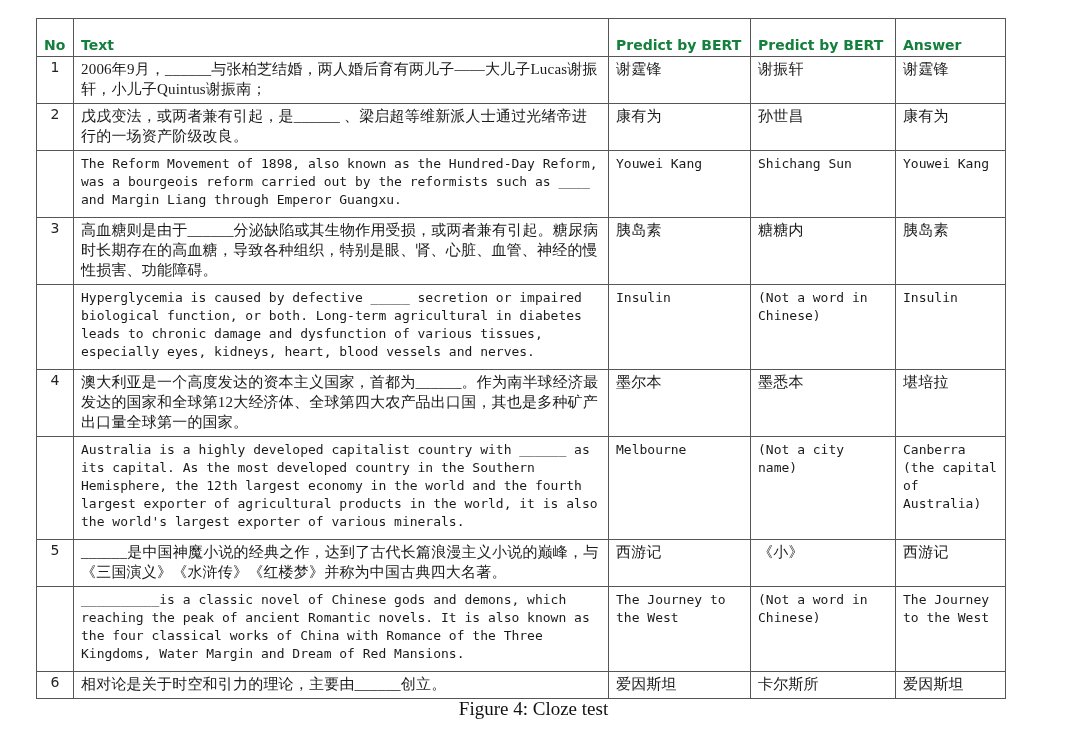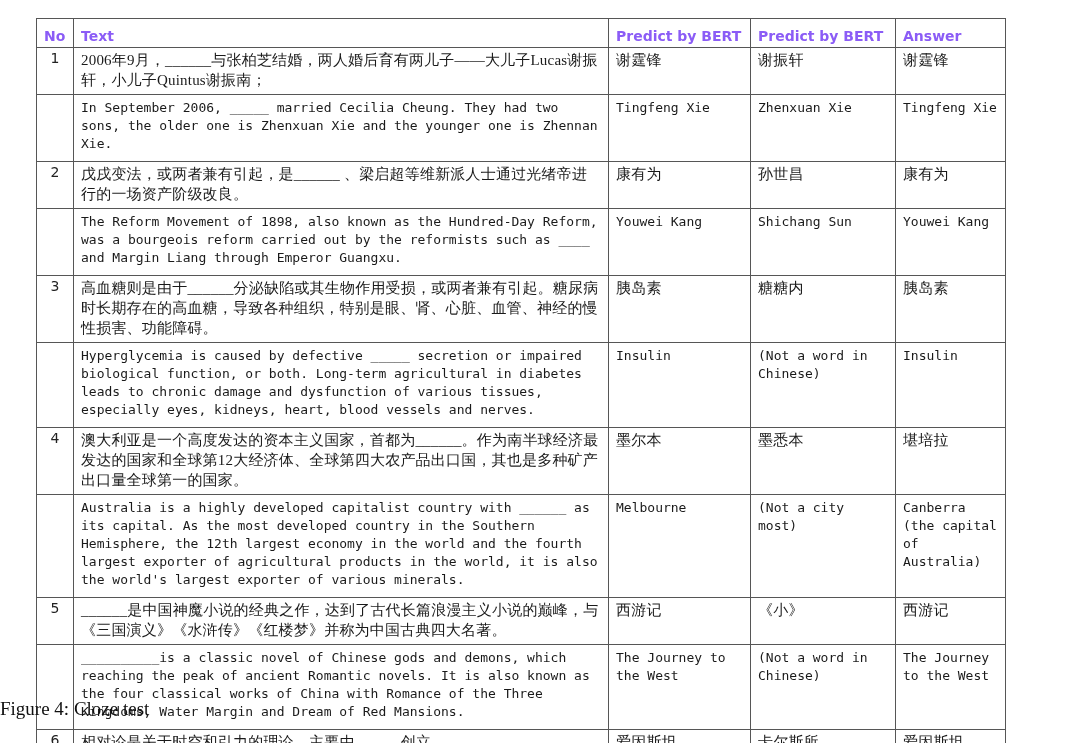--- a/index.html
+++ b/index.html
@@ -31,23 +31,23 @@
     border: 1px solid #565656;
     vertical-align: top;
     padding: 2px 7px 4px 7px;
     overflow: hidden;
   }
   table.cloze th {
     font-family: "DejaVu Sans", sans-serif;
     font-weight: bold;
     font-size: 14px;
     text-align: left;
-    padding-top: 9px;
+    padding-top: 18px;
     padding-bottom: 3px;
-    color: #8b5cf6;
+    color: #15803d;
     white-space: nowrap;
   }
   th.col-no, td.cell-no {
     text-align: center;
   }
   td.cell-no {
     font-family: "DejaVu Sans", sans-serif;
     font-size: 14px;
     color: #222222;
   }
@@ -62,21 +62,21 @@
     font-size: 13px;
     line-height: 18px;
     padding-top: 4px;
     padding-bottom: 8px;
   }
   .caption {
     position: absolute;
     left: 0;
     top: 698px;
     width: 1067px;
-    text-align: left;
+    text-align: center;
     font-family: "Liberation Serif", serif;
     font-size: 19px;
     color: #111111;
   }
 </style>
 </head>
 <body>
 
 <div class="page">
 
@@ -97,27 +97,20 @@
         <th>Answer</th>
       </tr>
     </thead>
     <tbody>
       <tr class="zh">
         <td class="cell-no">1</td>
         <td class="cell-text">2006年9月，______与张柏芝结婚，两人婚后育有两儿子——大儿子Lucas谢振轩，小儿子Quintus谢振南；</td>
         <td class="cell-pred">谢霆锋</td>
         <td class="cell-pred">谢振轩</td>
         <td class="cell-pred">谢霆锋</td>
-      </tr>
-      <tr class="en">
-        <td class="cell-no"></td>
-        <td class="cell-text">In September 2006, _____ married Cecilia Cheung. They had two sons, the older one is Zhenxuan Xie and the younger one is Zhennan Xie.</td>
-        <td class="cell-pred">Tingfeng Xie</td>
-        <td class="cell-pred">Zhenxuan Xie</td>
-        <td class="cell-pred">Tingfeng Xie</td>
       </tr>
       <tr class="zh">
         <td class="cell-no">2</td>
         <td class="cell-text">戊戌变法，或两者兼有引起，是______ 、梁启超等维新派人士通过光绪帝进行的一场资产阶级改良。</td>
         <td class="cell-pred">康有为</td>
         <td class="cell-pred">孙世昌</td>
         <td class="cell-pred">康有为</td>
       </tr>
       <tr class="en">
         <td class="cell-no"></td>
@@ -144,21 +137,21 @@
         <td class="cell-no">4</td>
         <td class="cell-text">澳大利亚是一个高度发达的资本主义国家，首都为______。作为南半球经济最发达的国家和全球第12大经济体、全球第四大农产品出口国，其也是多种矿产出口量全球第一的国家。</td>
         <td class="cell-pred">墨尔本</td>
         <td class="cell-pred">墨悉本</td>
         <td class="cell-pred">堪培拉</td>
       </tr>
       <tr class="en">
         <td class="cell-no"></td>
         <td class="cell-text">Australia is a highly developed capitalist country with ______ as its capital. As the most developed country in the Southern Hemisphere, the 12th largest economy in the world and the fourth largest exporter of agricultural products in the world, it is also the world's largest exporter of various minerals.</td>
         <td class="cell-pred">Melbourne</td>
-        <td class="cell-pred">(Not a city most)</td>
+        <td class="cell-pred">(Not a city name)</td>
         <td class="cell-pred">Canberra (the capital of Australia)</td>
       </tr>
       <tr class="zh">
         <td class="cell-no">5</td>
         <td class="cell-text">______是中国神魔小说的经典之作，达到了古代长篇浪漫主义小说的巅峰，与《三国演义》《水浒传》《红楼梦》并称为中国古典四大名著。</td>
         <td class="cell-pred">西游记</td>
         <td class="cell-pred">《小》</td>
         <td class="cell-pred">西游记</td>
       </tr>
       <tr class="en">

